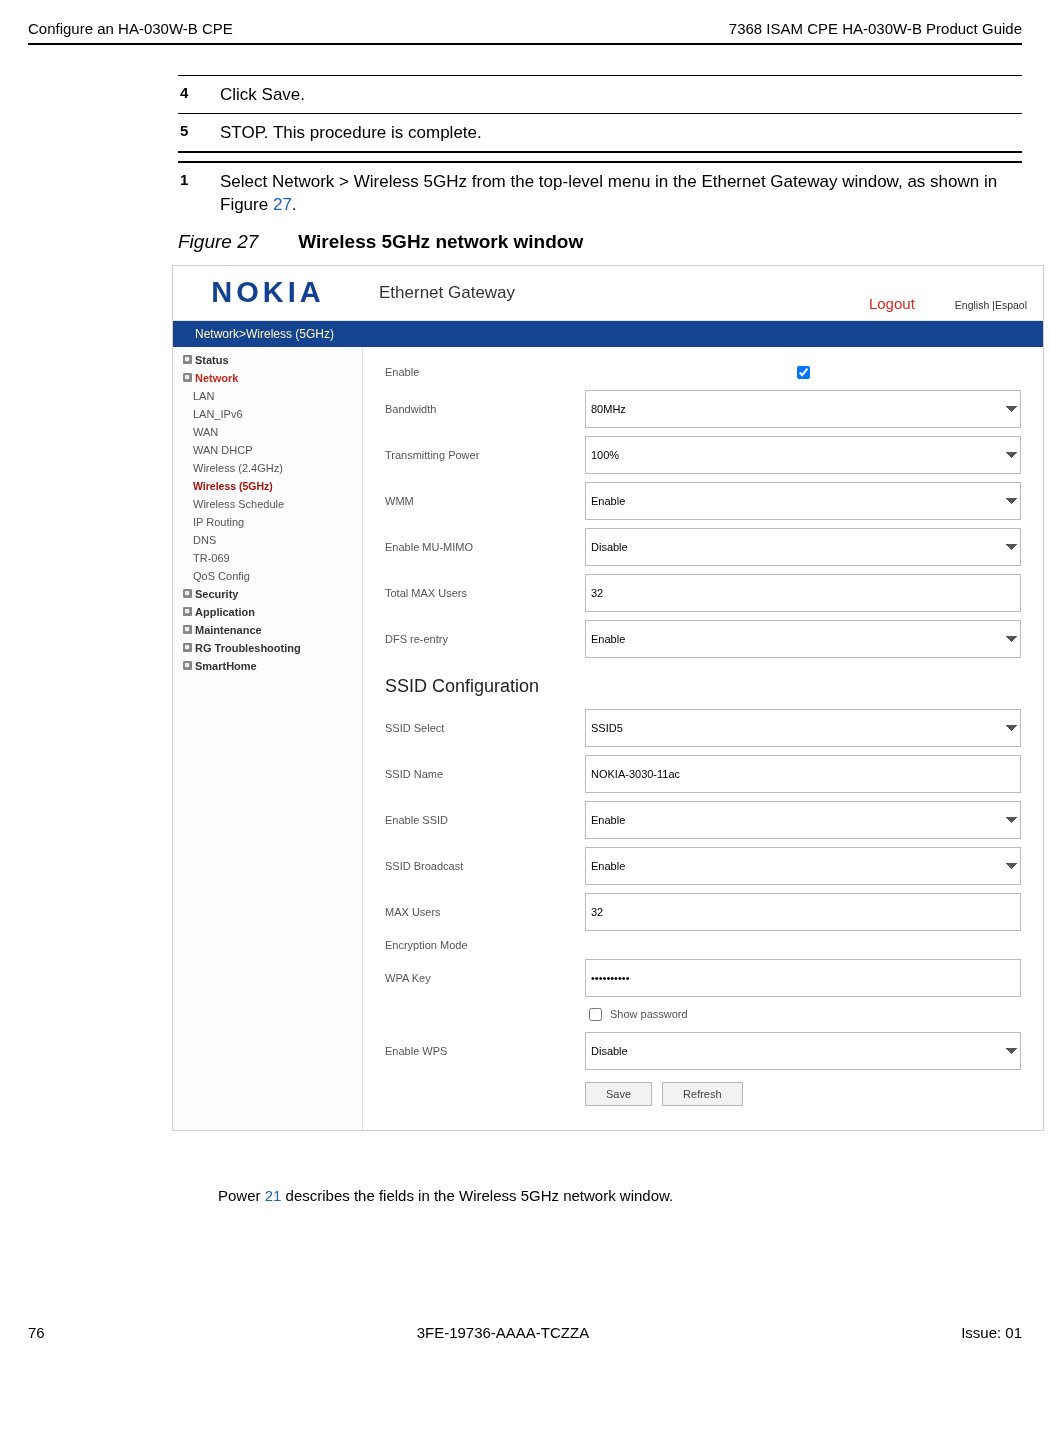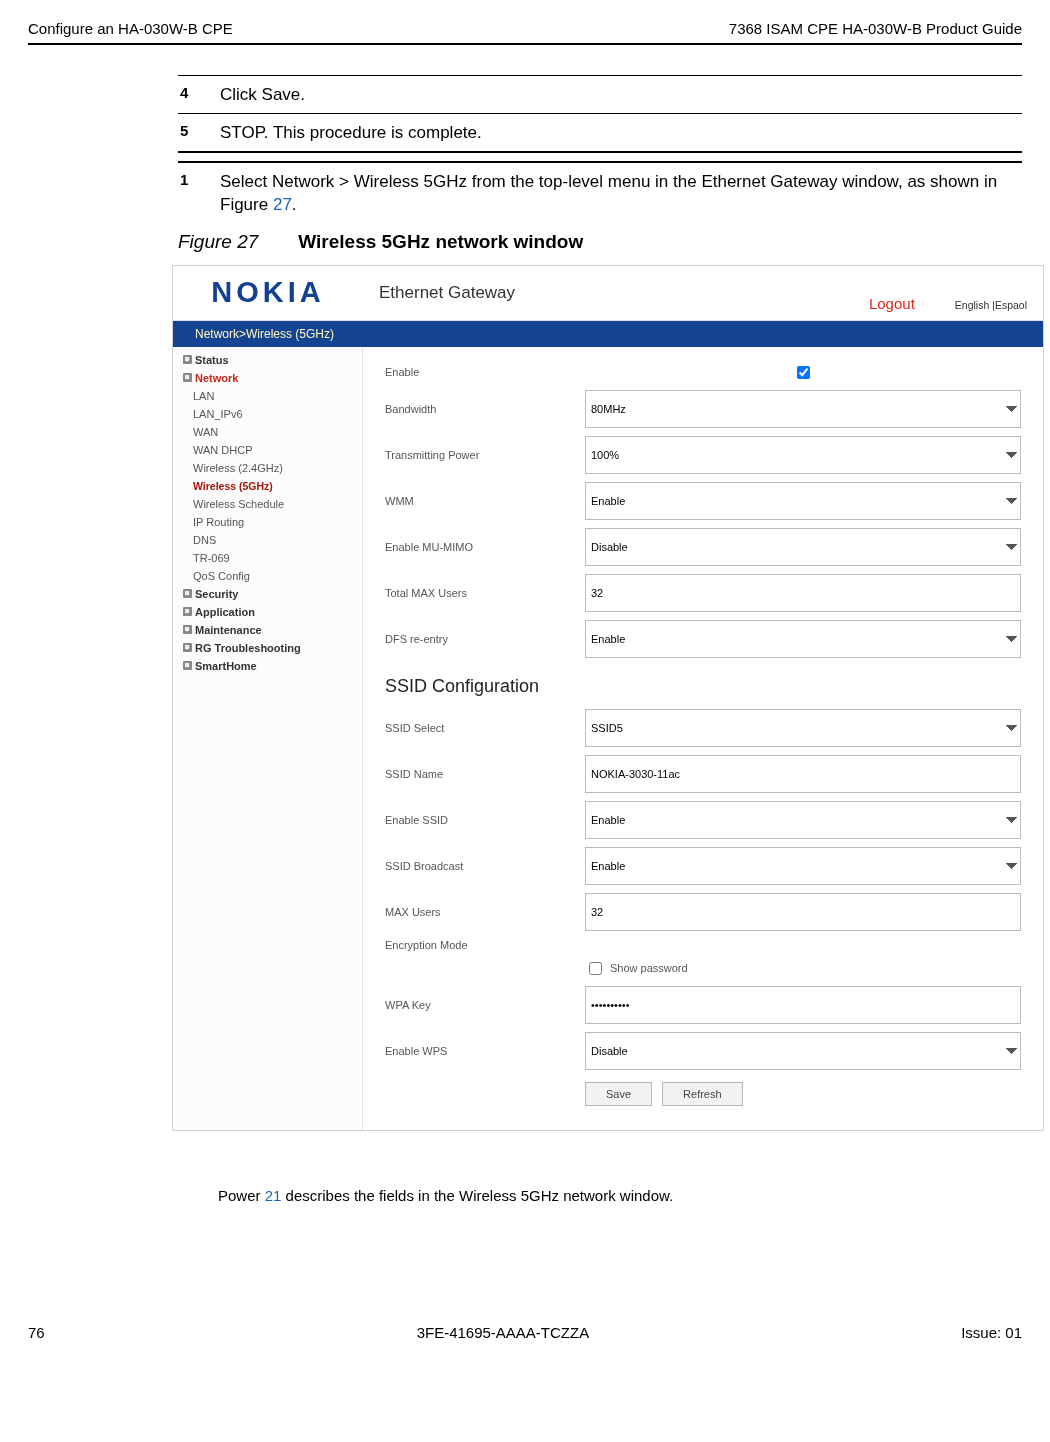--- a/index.html
+++ b/index.html
@@ -339,46 +339,46 @@
           <select class="sel"><option>Enable</option></select>
         </div>
         <div class="form-row">
           <label>MAX Users</label>
           <input class="inp" value="32" style="">
         </div>
         <div class="form-row">
           <label>Encryption Mode</label>
         </div>
         <div class="form-row">
+          <label>WPA Key</label>
+          <input class="inp" value="••••••••••" style="">
+        </div>
+        <div class="form-row">
           <span></span>
           <span class="chkline">
             <input type="checkbox" style="">
             <span>Show password</span>
           </span>
         </div>
         <div class="form-row">
-          <label>WPA Key</label>
-          <input class="inp" value="••••••••••" style="">
-        </div>
-        <div class="form-row">
           <label>Enable WPS</label>
           <select class="sel"><option>Disable</option></select>
         </div>
 
         <div class="btn-row">
           <button class="btn">Save</button>
           <button class="btn">Refresh</button>
         </div>
       </div>
     </div>
   </div>
 
   <div class="body-note">
     <span>Power </span><span class="link-blue">21</span><span> describes the fields in the Wireless 5GHz network window.</span>
   </div>
 
   <div class="footer">
     <span>76</span>
-    <span>3FE-41695-AAAA-TCZZA</span>
+    <span>3FE-19736-AAAA-TCZZA</span>
     <span>Issue: 01</span>
   </div>
 
 </div>
 
 </body></html>

